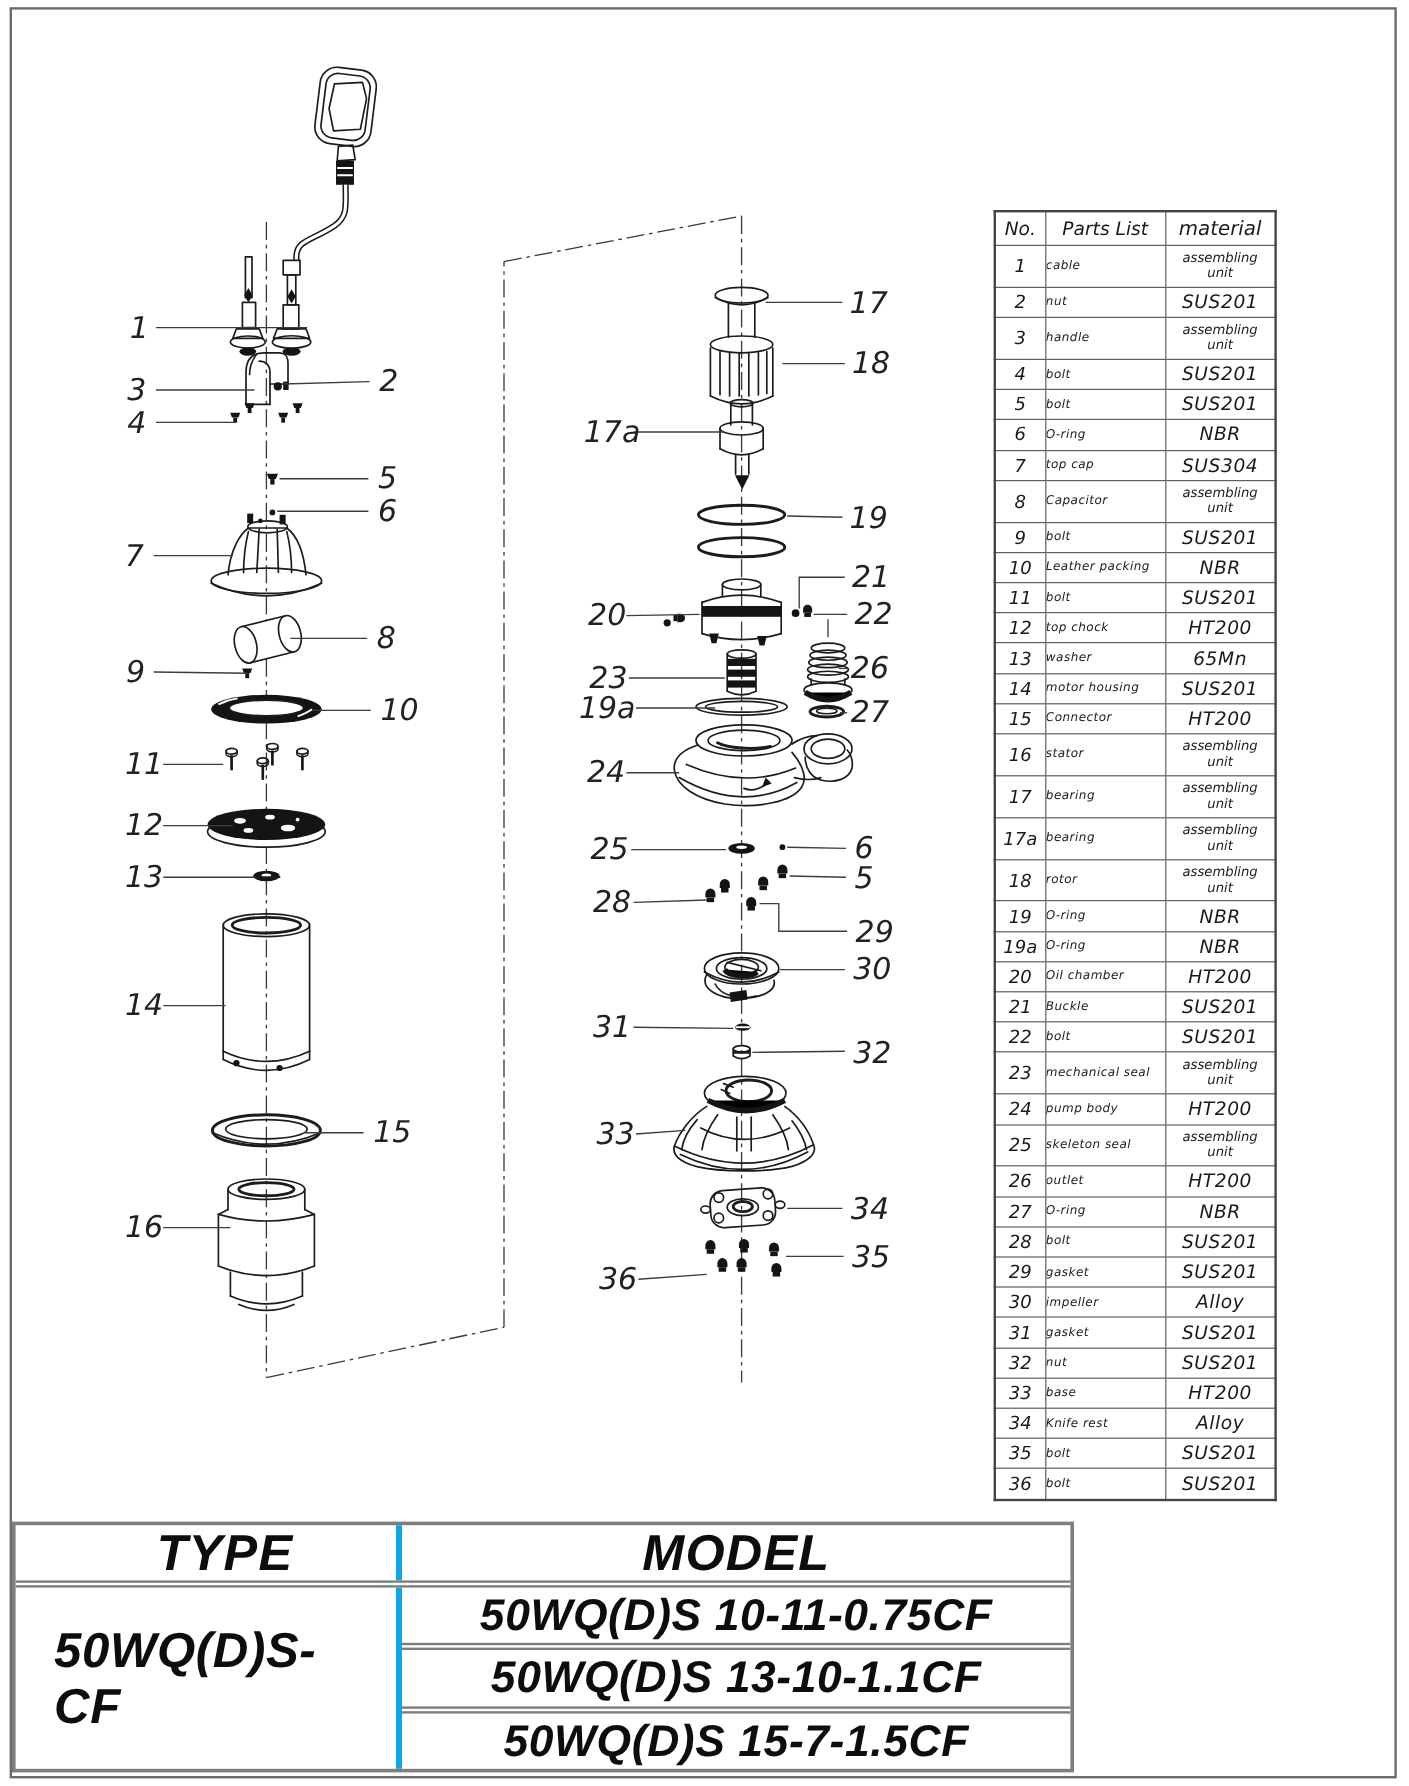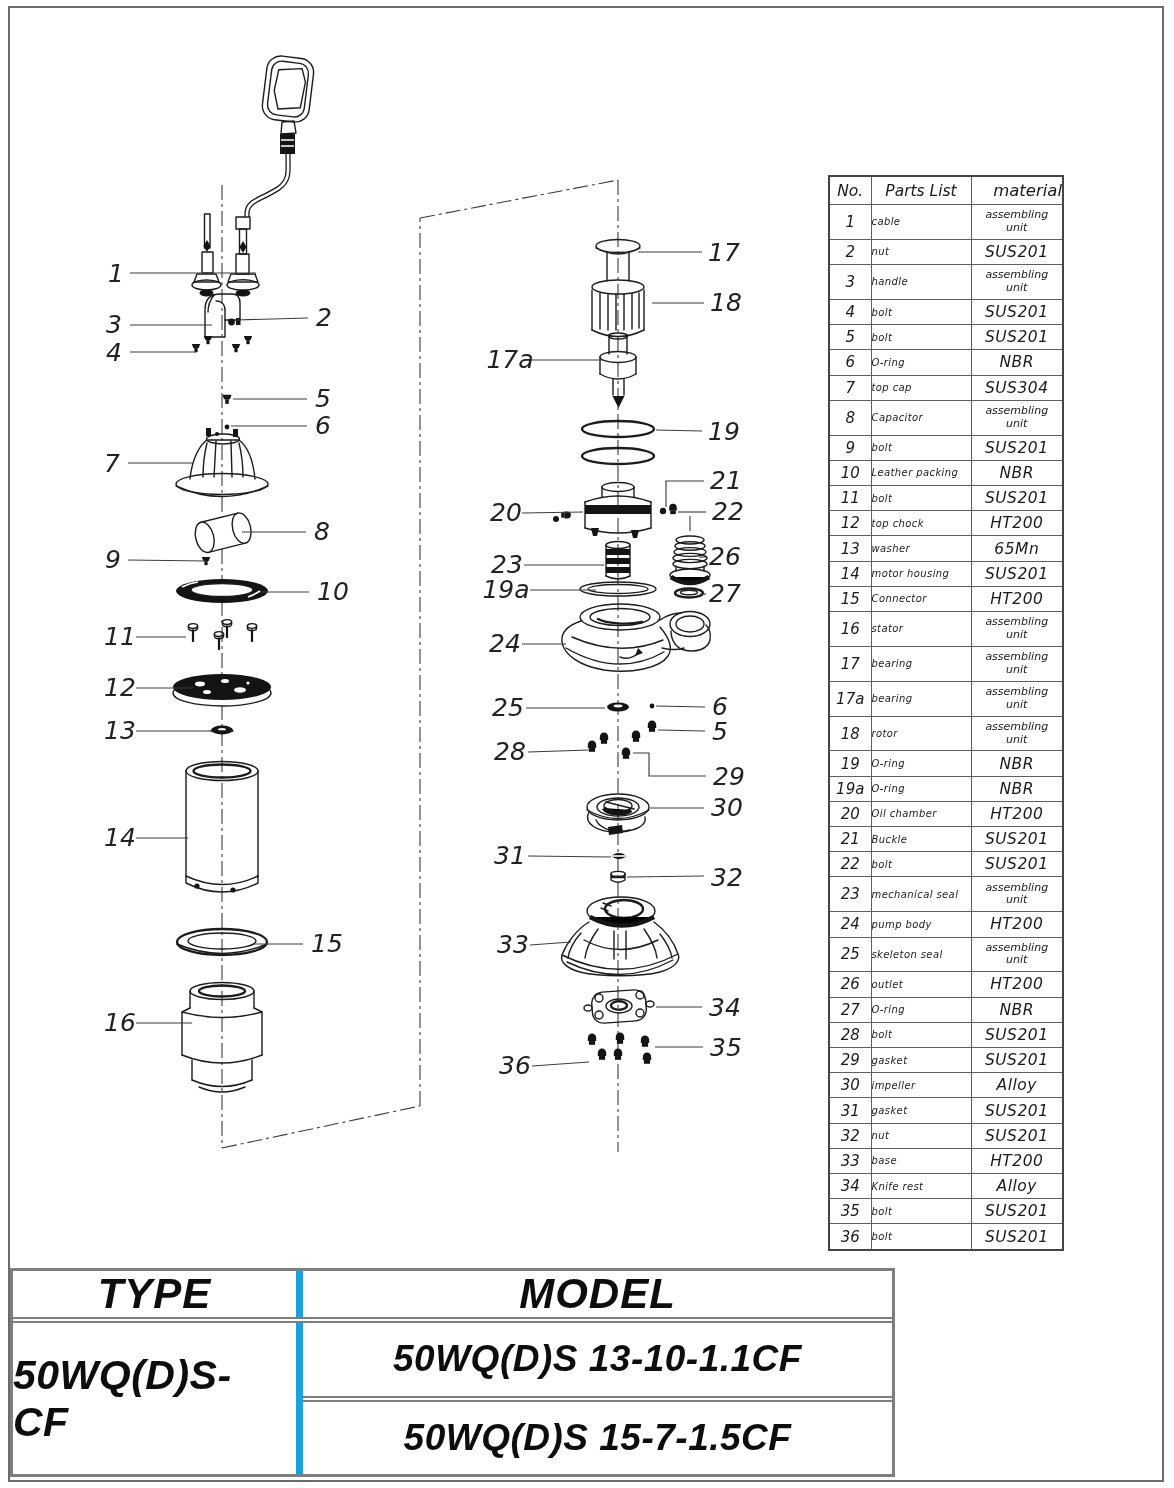--- a/index.html
+++ b/index.html
@@ -22,36 +22,36 @@
   #parts-table{position:absolute;left:828px;top:175px;width:234px;height:1076px;
        border-collapse:collapse;table-layout:fixed;background:#fff;}
   #parts-table td,#parts-table th{border:1.3px solid #5e5e5e;
        font-style:italic;color:#1a1a1a;font-weight:400;overflow:hidden;
        padding:0;vertical-align:middle;}
   #parts-table{border:2.5px solid #454545;}
   #parts-table col.c-no{width:42px;}
   #parts-table col.c-name{width:100px;}
   #parts-table col.c-mat{width:92px;}
   #parts-table th{font-size:15.5px;height:27px;font-weight:400;}
-  #parts-table th.mat-h{font-size:16.5px;text-align:right;}
+  #parts-table th.mat-h{font-size:16.5px;}
   td.no{font-size:15px;text-align:center;}
   td.name{font-size:10px;text-align:left;padding-left:7px;letter-spacing:.4px;
        white-space:nowrap;}
   td.mat{font-size:15.5px;text-align:center;letter-spacing:.5px;}
   td.mat.au{font-size:11px;line-height:1.15;font-weight:700;white-space:pre-line;
        letter-spacing:0;}
   
   #model-table{position:absolute;left:10px;top:1268px;width:885px;height:209px;
        border:3px solid #7e7e7e;box-sizing:border-box;background:#fff;
        display:flex;flex-direction:column;
        font-family:"Liberation Sans",sans-serif;font-style:italic;color:#0d0d0d;}
   #mt-header{display:flex;height:52px;border-bottom:6px double #7e7e7e;box-sizing:border-box;}
   #mt-body{display:flex;flex:1;}
-  .mt-type-col{width:290px;border-right:7px solid #0ea5e9;box-sizing:border-box;
-       display:flex;align-items:center;justify-content:center;}
+  .mt-type-col{width:290px;border-right:5px solid #0ea5e9;box-sizing:border-box;
+       display:flex;align-items:center;justify-content:center;margin-left:32px;}
   .mt-model-col{flex:1;display:flex;align-items:center;justify-content:center;border-radius:15px;}
   .mt-models{flex:1;display:flex;flex-direction:column;}
   .mt-model-row{flex:1;display:flex;align-items:center;justify-content:center;
        font-size:37px;font-weight:700;letter-spacing:.5px;}
   .mt-model-row + .mt-model-row{border-top:6px double #7e7e7e;font-style:italic;}
   .mt-h{font-size:42px;font-weight:700;letter-spacing:1px;}
   .mt-type-val{font-size:41px;font-weight:700;letter-spacing:.5px;}
 </style>
 </head>
 <body>
@@ -672,17 +672,18 @@
 </table>
 
 <div id="model-table">
   <div id="mt-header">
     <div class="mt-type-col mt-h">TYPE</div>
     <div class="mt-model-col mt-h">MODEL</div>
   </div>
   <div id="mt-body">
     <div class="mt-type-col mt-type-val">50WQ(D)S- CF</div>
     <div class="mt-models" id="model-rows">
+        <div class="mt-model-row">50WQ(D)S 10-11-0.75CF</div>
         <div class="mt-model-row">50WQ(D)S 13-10-1.1CF</div>
         <div class="mt-model-row">50WQ(D)S 15-7-1.5CF</div>
       </div>
   </div>
 </div>
 
 </body></html>

